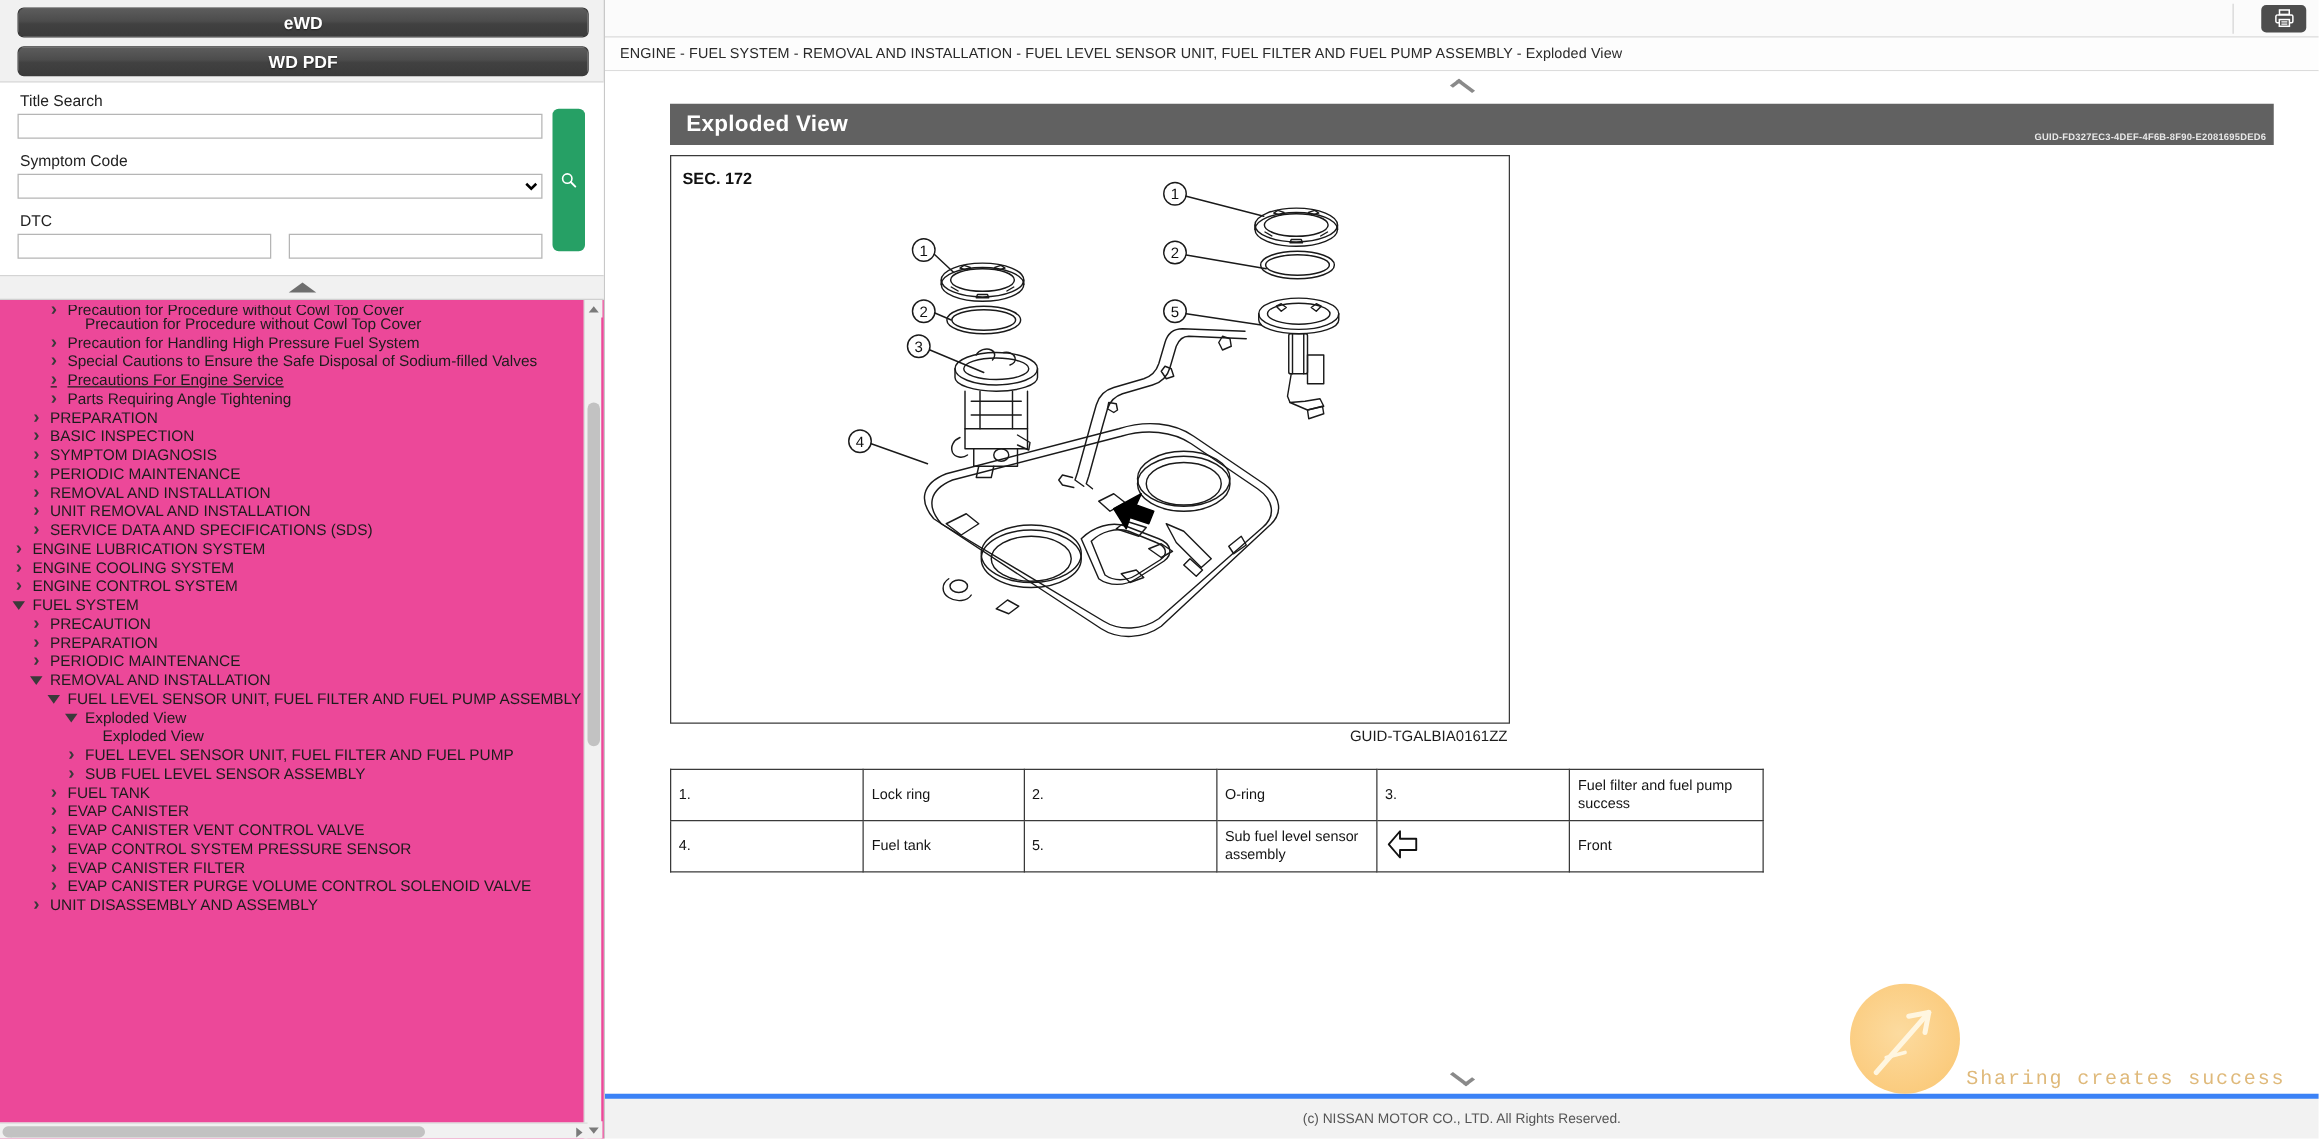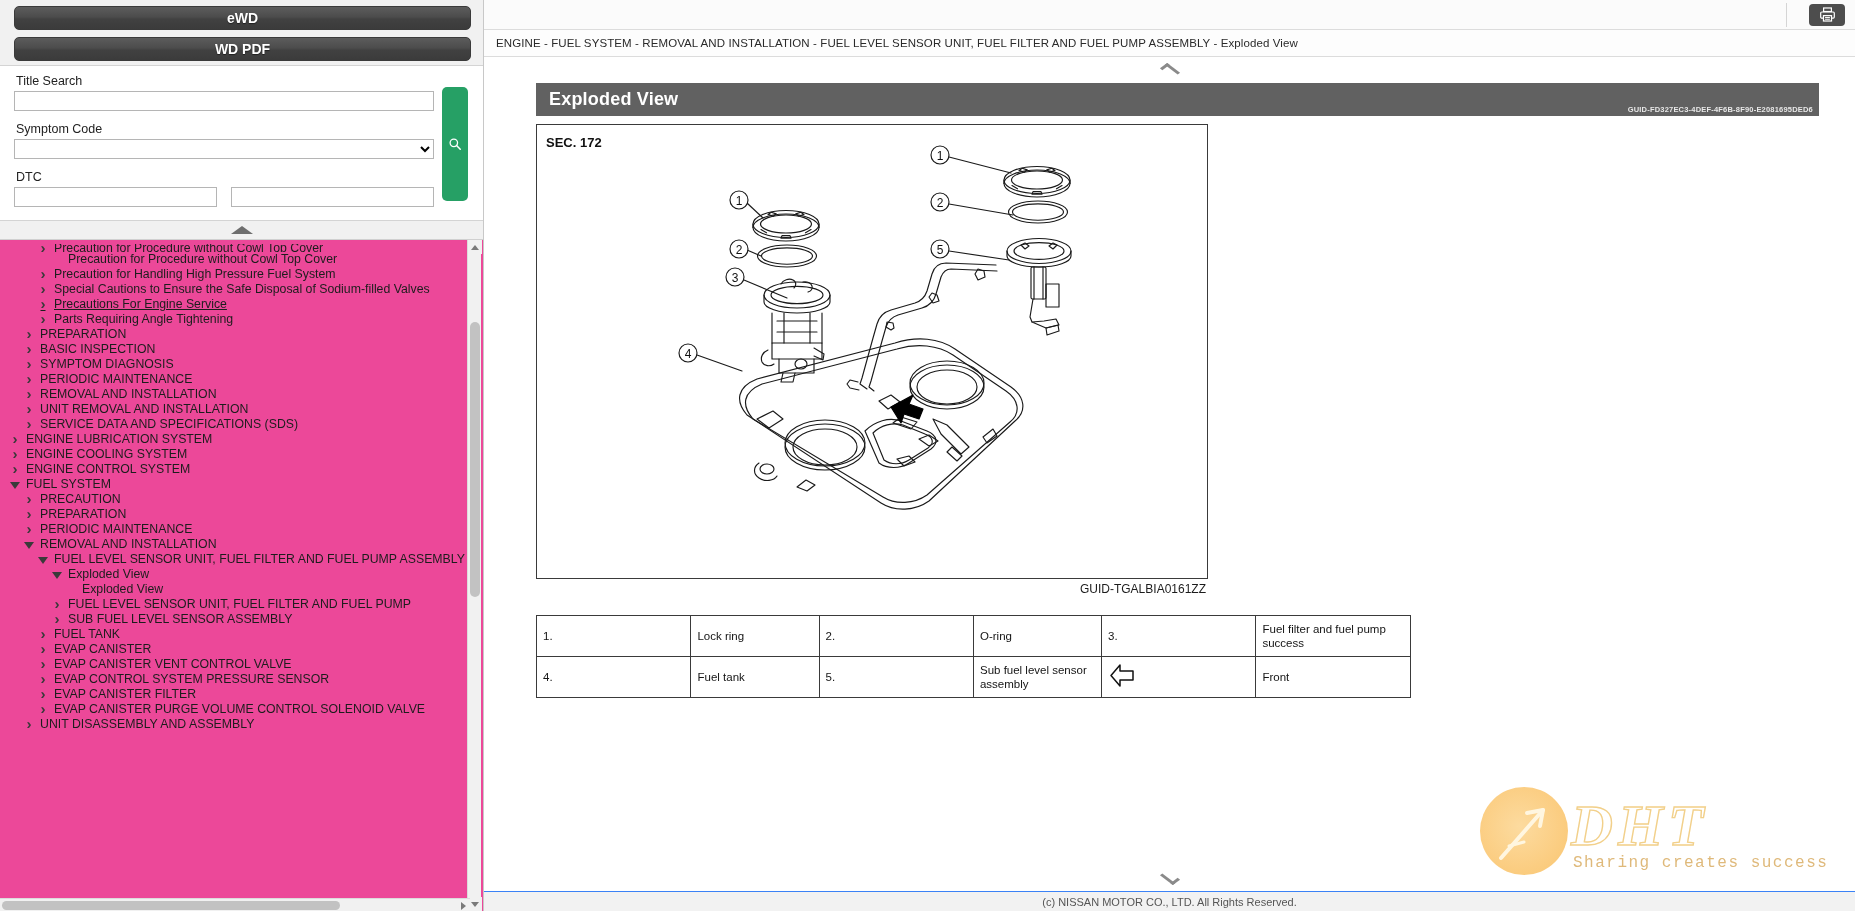--- a/index.html
+++ b/index.html
@@ -300,23 +300,23 @@
   #parts-table td.nam { width: 121px; }
   #parts-table td.nam-wide { width: 146px; }
   #parts-table td.arrowcell { text-align: left; padding-left: 7px; }
   #doc-scroll-bot {
     height: 24px;
     display: flex; align-items: center; justify-content: center;
     cursor: pointer;
     background: #fff;
   }
   #footer {
-    height: 20px;
+    height: 36px;
     background: #f2f2f2;
-    border-top: 1px solid #3b82f6;
+    border-top: 4px solid #3b82f6;
     display: flex; align-items: center; justify-content: center;
     font-size: 11px; color: #555;
   }
   
   #watermark {
     position: absolute;
     right: 2px; bottom: 22px;
     width: 400px; height: 125px;
     pointer-events: none;
     z-index: 40;
@@ -744,18 +744,17 @@
       <span>(c) NISSAN MOTOR CO., LTD. All Rights Reserved.</span>
     </div>
 
     <div id="watermark">
       <div class="wm-circle"></div>
       <svg class="wm-arrow" viewBox="0 0 70 70">
         <path d="M10 62 L52 14" stroke="#fff6e0" stroke-width="4" fill="none" stroke-linecap="round"></path>
         <path d="M52 14 L36 17 M52 14 L49 30" stroke="#fff6e0" stroke-width="4" fill="none" stroke-linecap="round"></path>
         <path d="M18 50 L33 46" stroke="#fff6e0" stroke-width="3" fill="none" stroke-linecap="round"></path>
       </svg>
-      <div class="wm-text">DHT</div>
       <div class="wm-sub">Sharing creates success</div>
     </div>
 
   </div>
 </div>
 
 </body></html>

